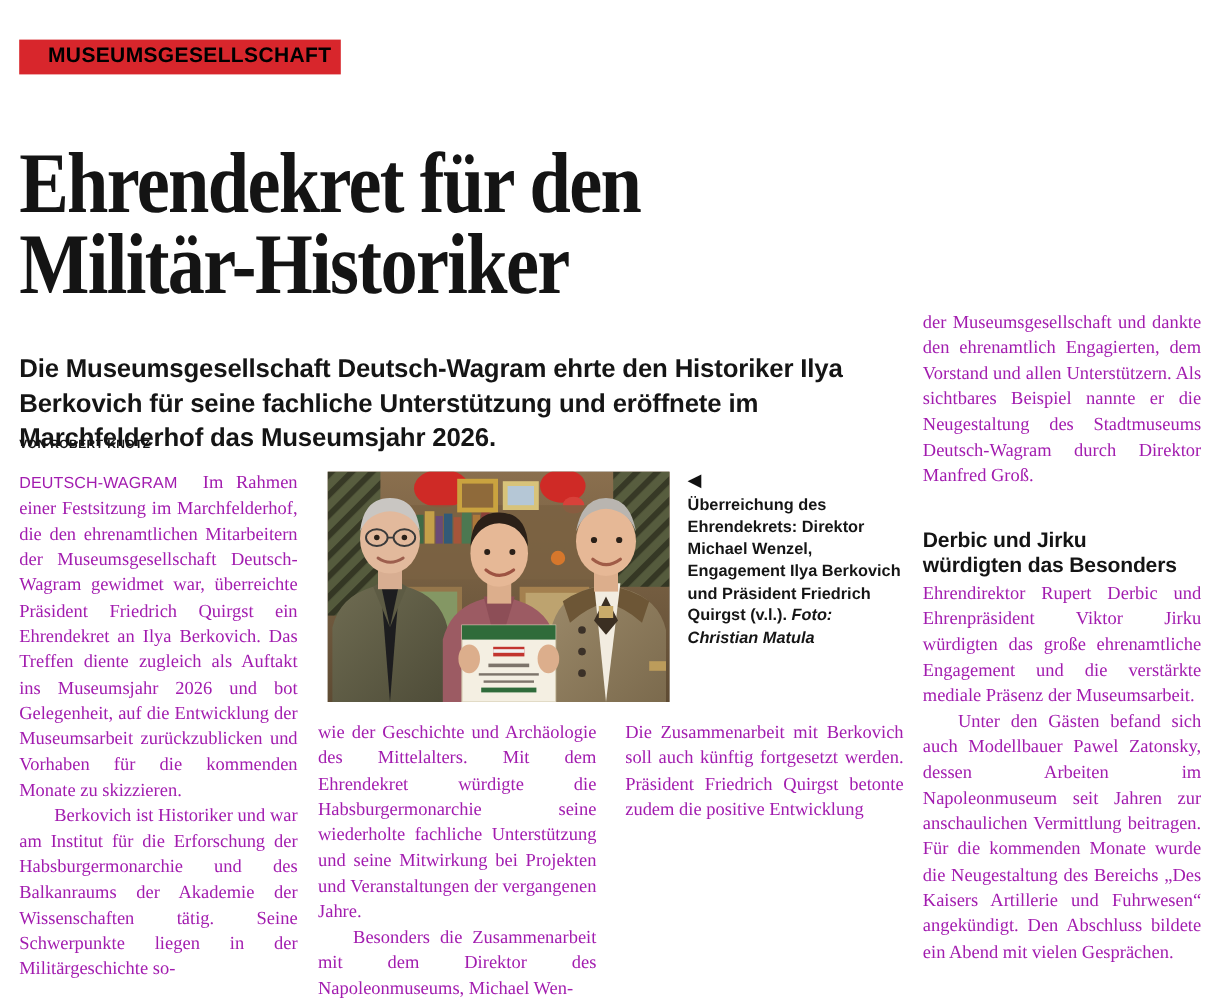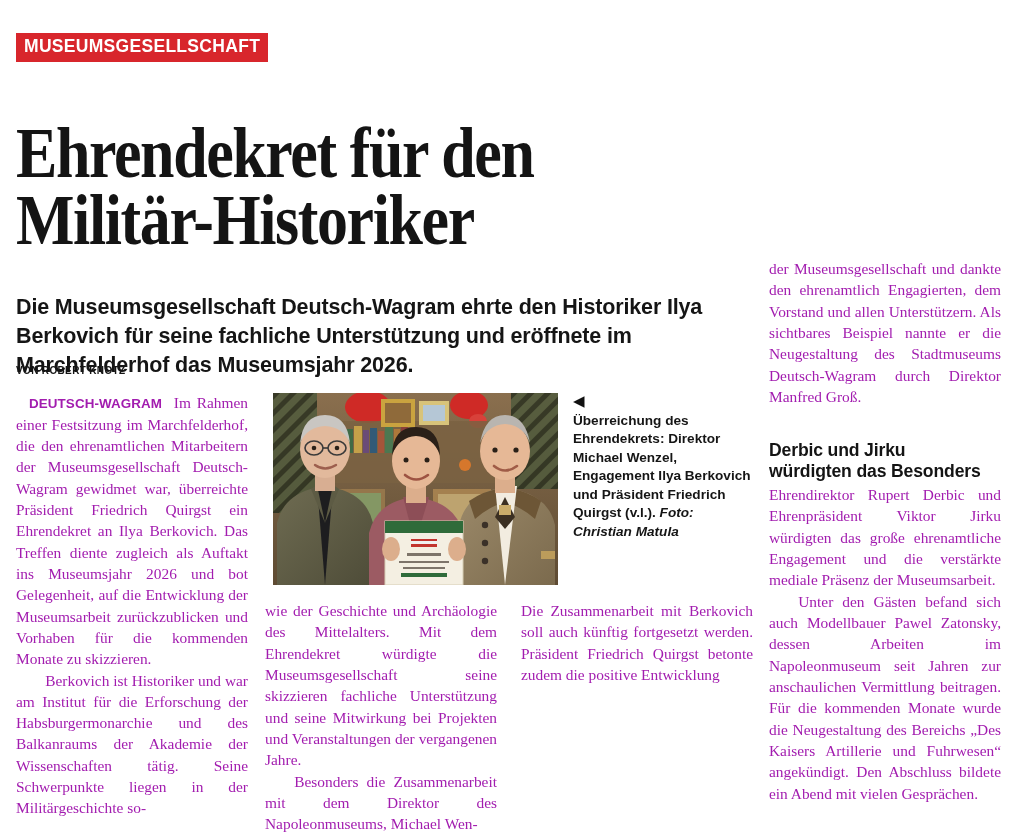--- a/index.html
+++ b/index.html
@@ -25,27 +25,27 @@
 
   
   .kicker-wrap {
     position: absolute;
     left: 16px;
     top: 33px;
   }
   .kicker {
     display: inline-block;
     background: #d8262c;
-    color: #ffffff;
+    color: #000000;
     font-family: "Liberation Sans", "DejaVu Sans", sans-serif;
     font-weight: bold;
     font-size: 17.5px;
     letter-spacing: 0.3px;
     line-height: 1;
-    padding: 5px 8px 6px 8px;
+    padding: 5px 8px 6px 24px;
   }
 
   
   .headline {
     position: absolute;
     left: 16px;
     top: 72px;
     width: 800px;
     font-family: "Liberation Serif", "DejaVu Serif", serif;
     font-weight: bold;
@@ -93,24 +93,23 @@
     text-align: justify;
     text-justify: inter-word;
     -webkit-hyphens: none;
     hyphens: none;
     color: #a21caf;
   }
   .col p { margin: 0; }
   .col p + p { text-indent: 1.9em; }
   .dateline {
     font-family: "Liberation Sans", "DejaVu Sans", sans-serif;
-    font-weight: bold;
+    font-weight: normal;
     font-size: 13.4px;
     letter-spacing: 0.1px;
-    margin-left: 13px;
   }
 
   #col1 { left: 16px;  top: 392px; width: 232px; }
   #col2 { left: 265px; top: 600px; width: 232px; }
   #col3 { left: 521px; top: 600px; width: 232px; }
   #col4a { left: 769px; top: 258px; width: 232px; }
   #col4b { left: 769px; top: 484px; width: 232px; }
 
   
   .photo {
@@ -307,21 +306,21 @@
     </svg>
   </div>
 
   <div class="caption">
     <span class="cap-marker">◀</span>
     <span>Überreichung des Ehrendekrets: Direktor Michael Wenzel, Engagement Ilya Berkovich und Präsident Friedrich Quirgst (v.l.).</span>
     <span class="cap-credit">Foto: Christian Matula</span>
   </div>
 
   <div class="col" id="col2">
-    <p>wie der Geschichte und Archäologie des Mittelalters. Mit dem Ehrendekret würdigte die Museumsgesellschaft seine skizzieren fachliche Unterstützung und seine Mitwirkung bei Projekten und Veranstaltungen der vergangenen Jahre.</p>
+    <p>wie der Geschichte und Archäologie des Mittelalters. Mit dem Ehrendekret würdigte die Habsburgermonarchie seine wiederholte fachliche Unterstützung und seine Mitwirkung bei Projekten und Veranstaltungen der vergangenen Jahre.</p>
     <p>Besonders die Zusammenarbeit mit dem Direktor des Napoleonmuseums, Michael Wen-</p>
   </div>
 
   <div class="col" id="col3">
     <p>Die Zusammenarbeit mit Berkovich soll auch künftig fortgesetzt werden. Präsident Friedrich Quirgst betonte zudem die positive Entwicklung</p>
   </div>
 
   <div class="col" id="col4a">
     <p>der Museumsgesellschaft und dankte den ehrenamtlich Engagierten, dem Vorstand und allen Unterstützern. Als sichtbares Beispiel nannte er die Neugestaltung des Stadtmuseums Deutsch-Wagram durch Direktor Manfred Groß.</p>
   </div>

